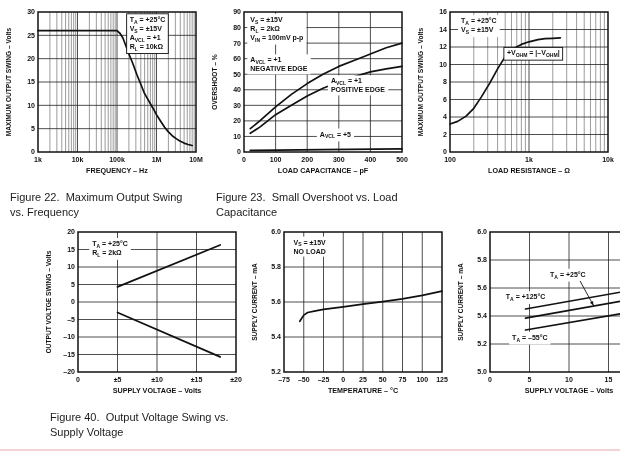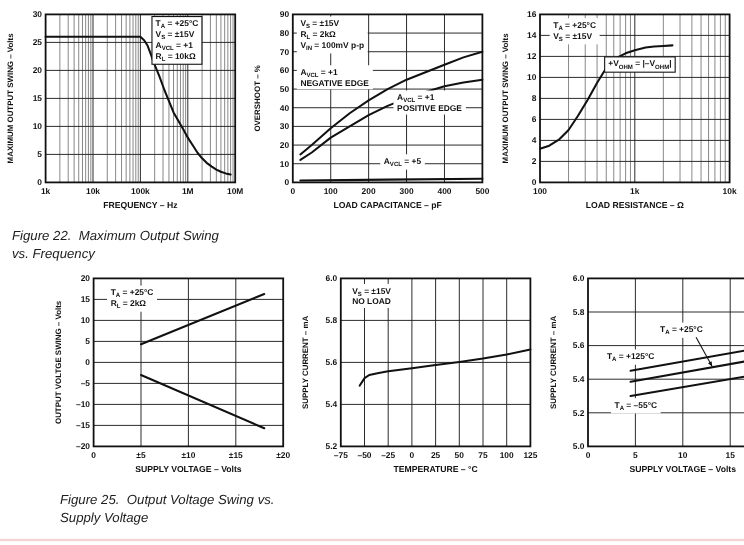--- a/index.html
+++ b/index.html
@@ -3,21 +3,21 @@
 <meta charset="utf-8">
 <style>
   html,body{margin:0;padding:0;background:#ffffff;}
   body{width:620px;height:454px;overflow:hidden;font-family:"Liberation Sans",sans-serif;}
   .page{position:relative;width:620px;height:454px;background:#fff;}
   .chart-cell{width:206px;padding-top:4px;box-sizing:border-box;}
   .row2 .chart-cell{padding-top:0;}
   .row2{position:absolute;left:0;top:224px;width:582px;display:flex;margin-left:40px;}
   .row1{position:absolute;left:0;top:0;width:592px;display:flex;}
   svg.chart{display:block;}
-  .caption{margin:10px 0 0 10px;width:186px;font-style:italic;font-size:11px;line-height:1.32;color:#1c1c1c;white-space:pre-wrap;}
+  .caption{margin:10px 0 0 10px;width:186px;font-size:11px;line-height:1.32;color:#1c1c1c;white-space:pre-wrap;}
   .divider{position:absolute;left:0;top:449px;width:620px;height:2px;background:#f3d4d4;}
   text{fill:#111;}
 </style>
 </head>
 <body>
 
 <div class="page">
   <div class="row1">
     <div class="chart-cell">
       <svg class="chart" width="206" height="176">
@@ -138,20 +138,22 @@
           <text x="35" y="10.4" font-size="7" text-anchor="end" font-family="&quot;Liberation Sans&quot;, sans-serif" font-weight="bold"><tspan>90</tspan></text>
           <text x="38" y="158" font-size="7" text-anchor="middle" font-family="&quot;Liberation Sans&quot;, sans-serif" font-weight="bold"><tspan>0</tspan></text>
           <text x="69.6" y="158" font-size="7" text-anchor="middle" font-family="&quot;Liberation Sans&quot;, sans-serif" font-weight="bold"><tspan>100</tspan></text>
           <text x="101.2" y="158" font-size="7" text-anchor="middle" font-family="&quot;Liberation Sans&quot;, sans-serif" font-weight="bold"><tspan>200</tspan></text>
           <text x="132.8" y="158" font-size="7" text-anchor="middle" font-family="&quot;Liberation Sans&quot;, sans-serif" font-weight="bold"><tspan>300</tspan></text>
           <text x="164.4" y="158" font-size="7" text-anchor="middle" font-family="&quot;Liberation Sans&quot;, sans-serif" font-weight="bold"><tspan>400</tspan></text>
           <text x="196" y="158" font-size="7" text-anchor="middle" font-family="&quot;Liberation Sans&quot;, sans-serif" font-weight="bold"><tspan>500</tspan></text>
           <text x="117" y="169" font-size="7.2" text-anchor="middle" font-family="&quot;Liberation Sans&quot;, sans-serif" font-weight="bold"><tspan>LOAD CAPACITANCE – pF</tspan></text>
           <text x="0" y="0" font-size="6.6" text-anchor="middle" font-family="&quot;Liberation Sans&quot;, sans-serif" font-weight="bold" transform="translate(11,78) rotate(-90)"><tspan>OVERSHOOT – %</tspan></text>
         </svg>
+      <div class="caption">Figure 23.  Small Overshoot vs. Load
+Capacitance</div>
     </div>
     <div class="chart-cell">
       <svg class="chart" width="206" height="176">
           <line x1="61.78136965745452" y1="8" x2="61.78136965745452" y2="148" stroke="#222222" stroke-width="0.45"></line>
           <line x1="75.69257912285335" y1="8" x2="75.69257912285335" y2="148" stroke="#222222" stroke-width="0.45"></line>
           <line x1="85.56273931490904" y1="8" x2="85.56273931490904" y2="148" stroke="#222222" stroke-width="0.45"></line>
           <line x1="93.21863034254548" y1="8" x2="93.21863034254548" y2="148" stroke="#222222" stroke-width="0.45"></line>
           <line x1="99.47394878030784" y1="8" x2="99.47394878030784" y2="148" stroke="#222222" stroke-width="0.45"></line>
           <line x1="104.7627451611263" y1="8" x2="104.7627451611263" y2="148" stroke="#222222" stroke-width="0.45"></line>
           <line x1="109.34410897236356" y1="8" x2="109.34410897236356" y2="148" stroke="#222222" stroke-width="0.45"></line>
@@ -231,21 +233,21 @@
           <text x="35" y="27.9" font-size="7" text-anchor="end" font-family="&quot;Liberation Sans&quot;, sans-serif" font-weight="bold"><tspan>15</tspan></text>
           <text x="35" y="10.4" font-size="7" text-anchor="end" font-family="&quot;Liberation Sans&quot;, sans-serif" font-weight="bold"><tspan>20</tspan></text>
           <text x="38" y="158" font-size="7" text-anchor="middle" font-family="&quot;Liberation Sans&quot;, sans-serif" font-weight="bold"><tspan>0</tspan></text>
           <text x="77.5" y="158" font-size="7" text-anchor="middle" font-family="&quot;Liberation Sans&quot;, sans-serif" font-weight="bold"><tspan>±5</tspan></text>
           <text x="117" y="158" font-size="7" text-anchor="middle" font-family="&quot;Liberation Sans&quot;, sans-serif" font-weight="bold"><tspan>±10</tspan></text>
           <text x="156.5" y="158" font-size="7" text-anchor="middle" font-family="&quot;Liberation Sans&quot;, sans-serif" font-weight="bold"><tspan>±15</tspan></text>
           <text x="196" y="158" font-size="7" text-anchor="middle" font-family="&quot;Liberation Sans&quot;, sans-serif" font-weight="bold"><tspan>±20</tspan></text>
           <text x="117" y="169" font-size="7.2" text-anchor="middle" font-family="&quot;Liberation Sans&quot;, sans-serif" font-weight="bold"><tspan>SUPPLY VOLTAGE – Volts</tspan></text>
           <text x="0" y="0" font-size="6.6" text-anchor="middle" font-family="&quot;Liberation Sans&quot;, sans-serif" font-weight="bold" transform="translate(11,78) rotate(-90)"><tspan>OUTPUT VOLTGE SWING – Volts</tspan></text>
         </svg>
-      <div class="caption">Figure 25.  Output Voltage Swing vs.
+      <div class="caption">Figure 40.  Output Voltage Swing vs.
 Supply Voltage</div>
     </div>
     <div class="chart-cell">
       <svg class="chart" width="206" height="176">
           <line x1="57.75" y1="8" x2="57.75" y2="148" stroke="#222222" stroke-width="0.8"></line>
           <line x1="77.5" y1="8" x2="77.5" y2="148" stroke="#222222" stroke-width="0.8"></line>
           <line x1="97.25" y1="8" x2="97.25" y2="148" stroke="#222222" stroke-width="0.8"></line>
           <line x1="117" y1="8" x2="117" y2="148" stroke="#222222" stroke-width="0.8"></line>
           <line x1="136.75" y1="8" x2="136.75" y2="148" stroke="#222222" stroke-width="0.8"></line>
           <line x1="156.5" y1="8" x2="156.5" y2="148" stroke="#222222" stroke-width="0.8"></line>

